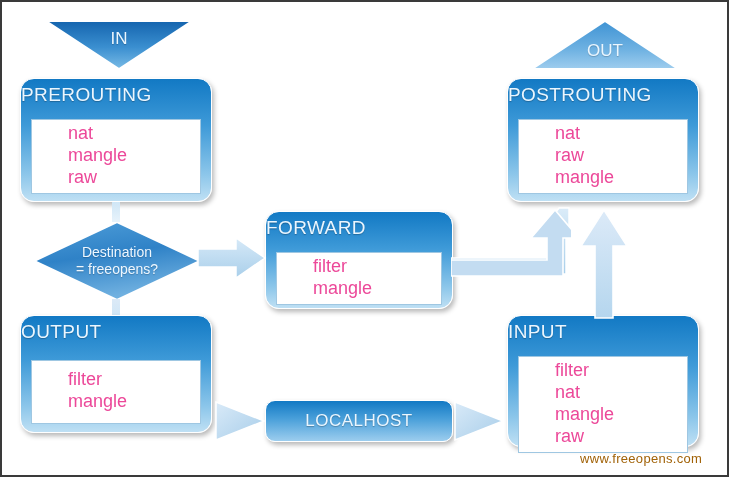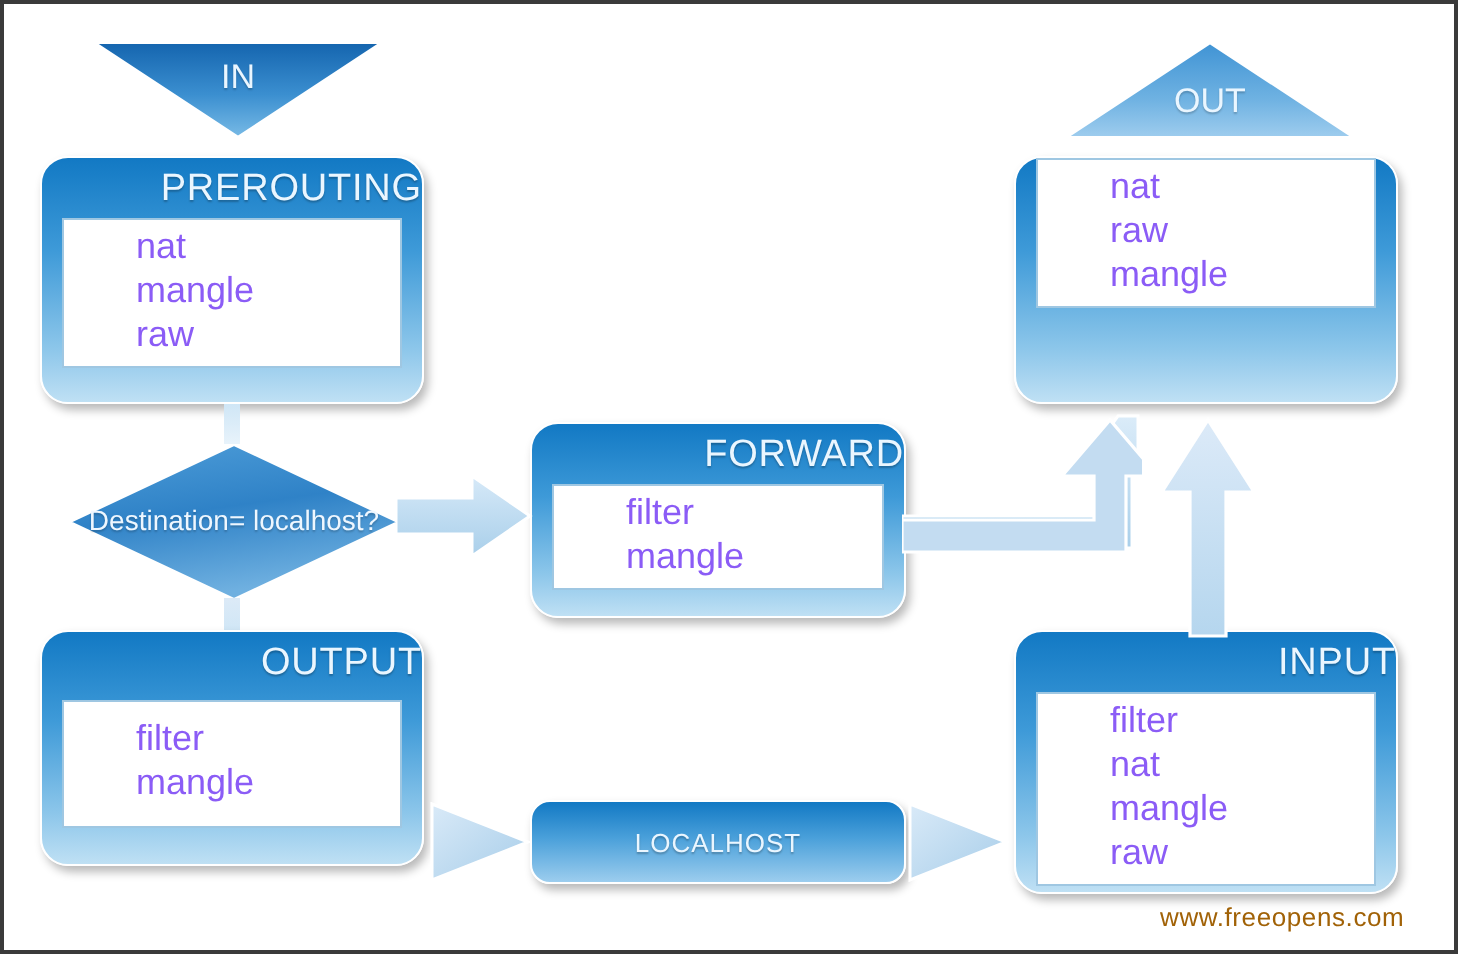--- a/index.html
+++ b/index.html
@@ -5,44 +5,44 @@
   html,body{margin:0;padding:0;background:#fff;}
   body{width:729px;height:477px;font-family:"Liberation Sans",sans-serif;}
   #canvas{position:relative;width:729px;height:477px;overflow:hidden;
           background:#ffffff;border:2px solid #3a3a3a;box-sizing:border-box;}
 
   
   .chain{position:absolute;border-radius:14px;
          background:linear-gradient(180deg,#1279c4 0%,#3e9ad8 38%,#8cc6ea 78%,#bfe0f4 100%);
          box-shadow:2px 3px 5px rgba(0,0,0,0.28);
          border:1px solid #ffffff;box-sizing:border-box;}
-  .chain .hdr{color:#eaf6ff;text-align:right;font-size:19px;letter-spacing:.4px;
-              padding-top:5px;padding-bottom:3px;text-shadow:0 1px 1px rgba(0,0,0,.25);
+  .chain .hdr{color:#eaf6ff;text-align:left;font-size:19px;letter-spacing:.4px;
+              padding-top:5px;padding-bottom:13px;text-shadow:0 1px 1px rgba(0,0,0,.25);
               white-space:nowrap;}
   .chain .tbl{background:#ffffff;border:1px solid #9fc7e2;margin:0 10px 10px 10px;
               padding:3px 0 4px 0;}
-  .chain .tbl div{font-size:18px;color:#8b5cf6;line-height:1.22;padding-left:36px;}
+  .chain .tbl div{font-size:18px;color:#ec4899;line-height:1.22;padding-left:36px;}
 
   
   .tri{position:absolute;}
   .tri .lbl{position:absolute;width:100%;text-align:center;color:#eaf6ff;font-size:17px;
             text-shadow:0 1px 1px rgba(0,0,0,.2);}
 
   
   .diamond{position:absolute;}
   .diamond .dtxt{position:absolute;left:0;top:0;width:100%;height:100%;
-                 display:flex;align-items:center;justify-content:center;
+                 display:flex;flex-direction:column;align-items:center;justify-content:center;
                  color:#eef7ff;font-size:14px;line-height:1.22;text-shadow:0 1px 1px rgba(0,0,0,.2);}
 
   
   .pill{position:absolute;border-radius:10px;
         background:linear-gradient(180deg,#1279c4 0%,#4aa0da 45%,#9ccdee 100%);
         box-shadow:2px 3px 5px rgba(0,0,0,.28);border:1px solid #fff;box-sizing:border-box;
         display:flex;align-items:center;justify-content:center;}
-  .pill span{color:#eaf6ff;font-size:13px;letter-spacing:.5px;text-shadow:0 1px 1px rgba(0,0,0,.25);}
+  .pill span{color:#eaf6ff;font-size:17px;letter-spacing:.5px;text-shadow:0 1px 1px rgba(0,0,0,.25);}
 
   .arrow{position:absolute;}
   .wm{position:absolute;color:#a16207;font-size:13px;letter-spacing:.3px;}
 </style>
 </head>
 <body>
 
 <div id="canvas">
 
   <div class="tri" style="left:528px;top:17px;width:150px;height:52px;">
@@ -76,41 +76,42 @@
   <div class="chain" style="left:18px;top:76px;width:192px;height:124px;">
     <div class="hdr">PREROUTING</div>
     <div class="tbl">
       <div>nat</div>
       <div>mangle</div>
       <div>raw</div>
     </div>
   </div>
 
   <div class="chain" style="left:505px;top:76px;width:192px;height:124px;">
+    <div class="hdr">POSTROUTING</div>
     <div class="tbl">
       <div>nat</div>
       <div>raw</div>
       <div>mangle</div>
     </div>
   </div>
 
   <div class="diamond" style="left:30px;top:218px;width:170px;height:82px;">
     <svg width="170" height="82" viewBox="0 0 170 82">
       <defs>
         <linearGradient id="gdia" x1="0" y1="0" x2="0.3" y2="1">
           <stop offset="0%" stop-color="#4f9ed9"></stop>
             <stop offset="50%" stop-color="#2f82c7"></stop>
           <stop offset="100%" stop-color="#6fb0e0"></stop>
         </linearGradient>
       </defs>
       <polygon points="85,2 168,41 85,80 2,41" fill="url(#gdia)" stroke="#ffffff" stroke-width="2"></polygon>
     </svg>
     <div class="dtxt">
       <span>Destination</span>
-      <span>= localhost?</span>
+      <span>= freeopens?</span>
     </div>
   </div>
 
   <div style="position:absolute;left:110px;top:200px;width:8px;height:20px;background:linear-gradient(180deg,#cfe6f6,#e8f3fb);"></div>
   <div style="position:absolute;left:110px;top:297px;width:8px;height:18px;background:linear-gradient(180deg,#dceaf7,#cfe6f6);"></div>
 
   <div class="chain" style="left:263px;top:209px;width:188px;height:98px;">
     <div class="hdr">FORWARD</div>
     <div class="tbl">
       <div>filter</div>

